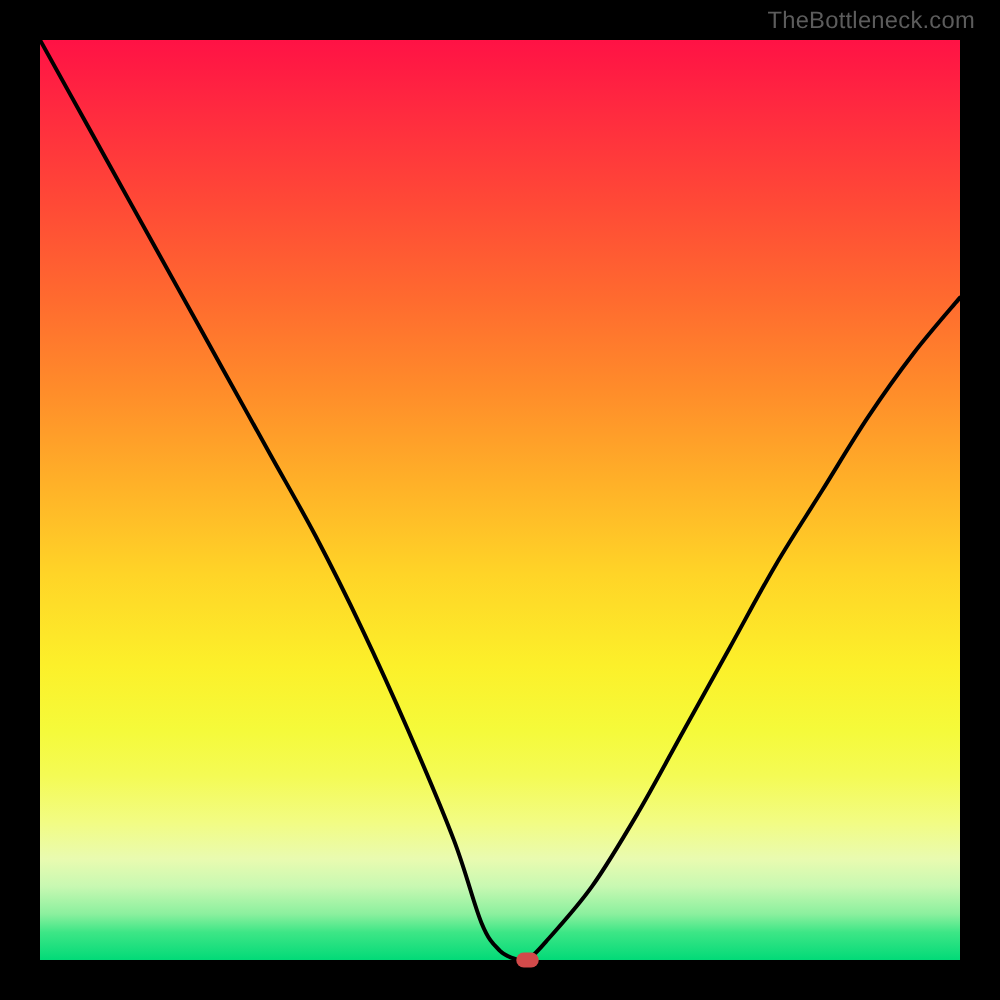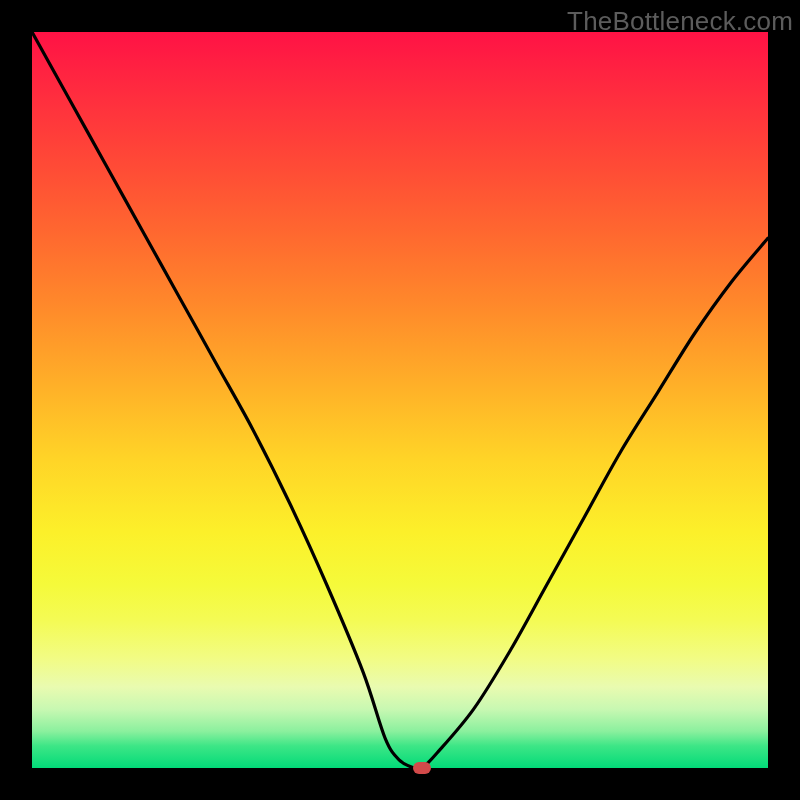--- a/index.html
+++ b/index.html
@@ -39,23 +39,23 @@
       #e9fbb0 89%,
       #c8f8b2 92%,
       #8bf09e 95%,
       #3de686 97%,
       #02da78 100%
     );
   }
   .watermark {
     position: absolute;
     top: 6px;
-    right: 7px;
+    right: 20px;
     color: #5c5c5c;
-    font-size: 26px;
+    font-size: 19px;
     font-weight: 500;
     letter-spacing: 0.2px;
     user-select: none;
   }
   .curve {
     position: absolute;
     left: 0;
     top: 0;
     width: 736px;
     height: 736px;

